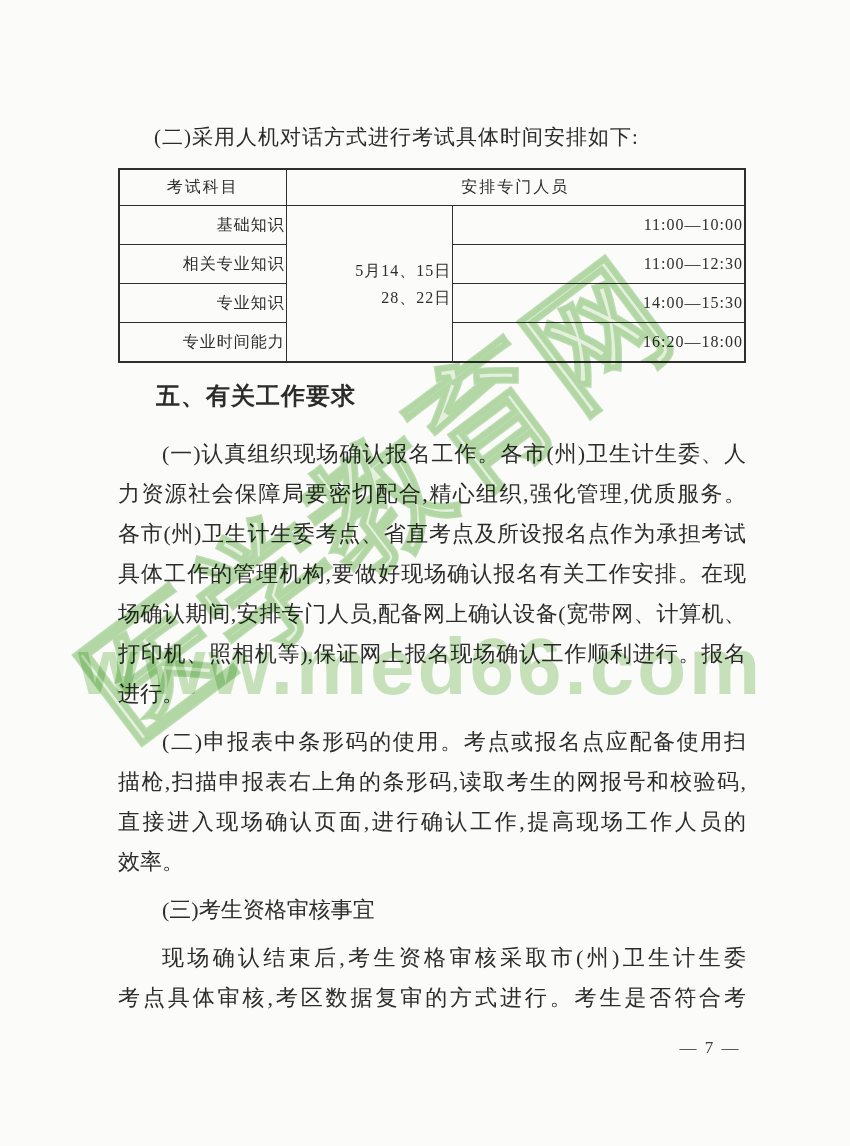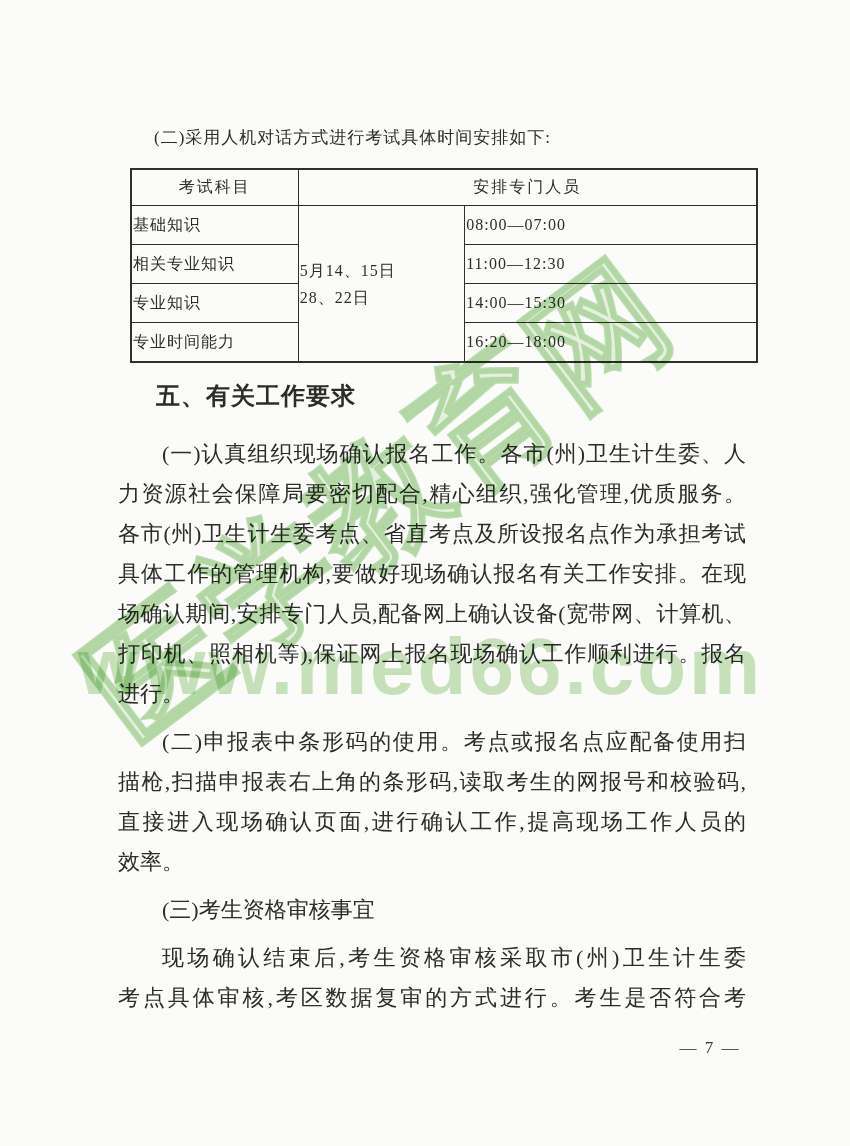--- a/index.html
+++ b/index.html
@@ -17,49 +17,48 @@
     color: #2c2c2a;
   }
   .content {
     position: absolute;
     left: 118px; top: 0;
     width: 628px;
   }
   .intro-heading {
     margin: 0;
     padding-top: 121px;
-    font-size: 17px;
+    font-size: 21px;
     font-weight: normal;
     line-height: 33px;
     text-indent: 36px;
     letter-spacing: 1px;
     white-space: nowrap;
   }
   table.exam-table {
     border-collapse: collapse;
     width: 100%;
     margin-top: 14px;
     table-layout: fixed;
     font-size: 16px;
     color: #2d2d2b;
-    margin-left: 12px;
   }
   table.exam-table, table.exam-table th, table.exam-table td {
     border: 1.5px solid #2f2f2d;
   }
   table.exam-table { border-width: 2px; }
   table.exam-table th {
     font-weight: normal;
     height: 33px;
     text-align: center;
     letter-spacing: 2px;
   }
   table.exam-table td {
     height: 36px;
-    text-align: left;
+    text-align: right;
     letter-spacing: 1px;
   }
   .col-subject { width: 26.7%; }
   .col-date    { width: 26.6%; }
   .col-time    { width: 46.7%; }
   td.date-cell div { line-height: 27px; }
   .section-heading {
     margin: 17px 0 0 0;
     font-size: 24px;
     line-height: 31px;
@@ -139,21 +138,21 @@
           <th colspan="2">安排专门人员</th>
         </tr>
       </thead>
       <tbody>
           <tr>
             <td>基础知识</td>
             <td rowspan="4" class="date-cell">
               <div>5月14、15日</div>
               <div>28、22日</div>
             </td>
-            <td>08:00—07:00</td>
+            <td>11:00—10:00</td>
           </tr>
           <tr>
             <td>相关专业知识</td>
             <td>11:00—12:30</td>
           </tr>
           <tr>
             <td>专业知识</td>
             <td>14:00—15:30</td>
           </tr>
           <tr>

